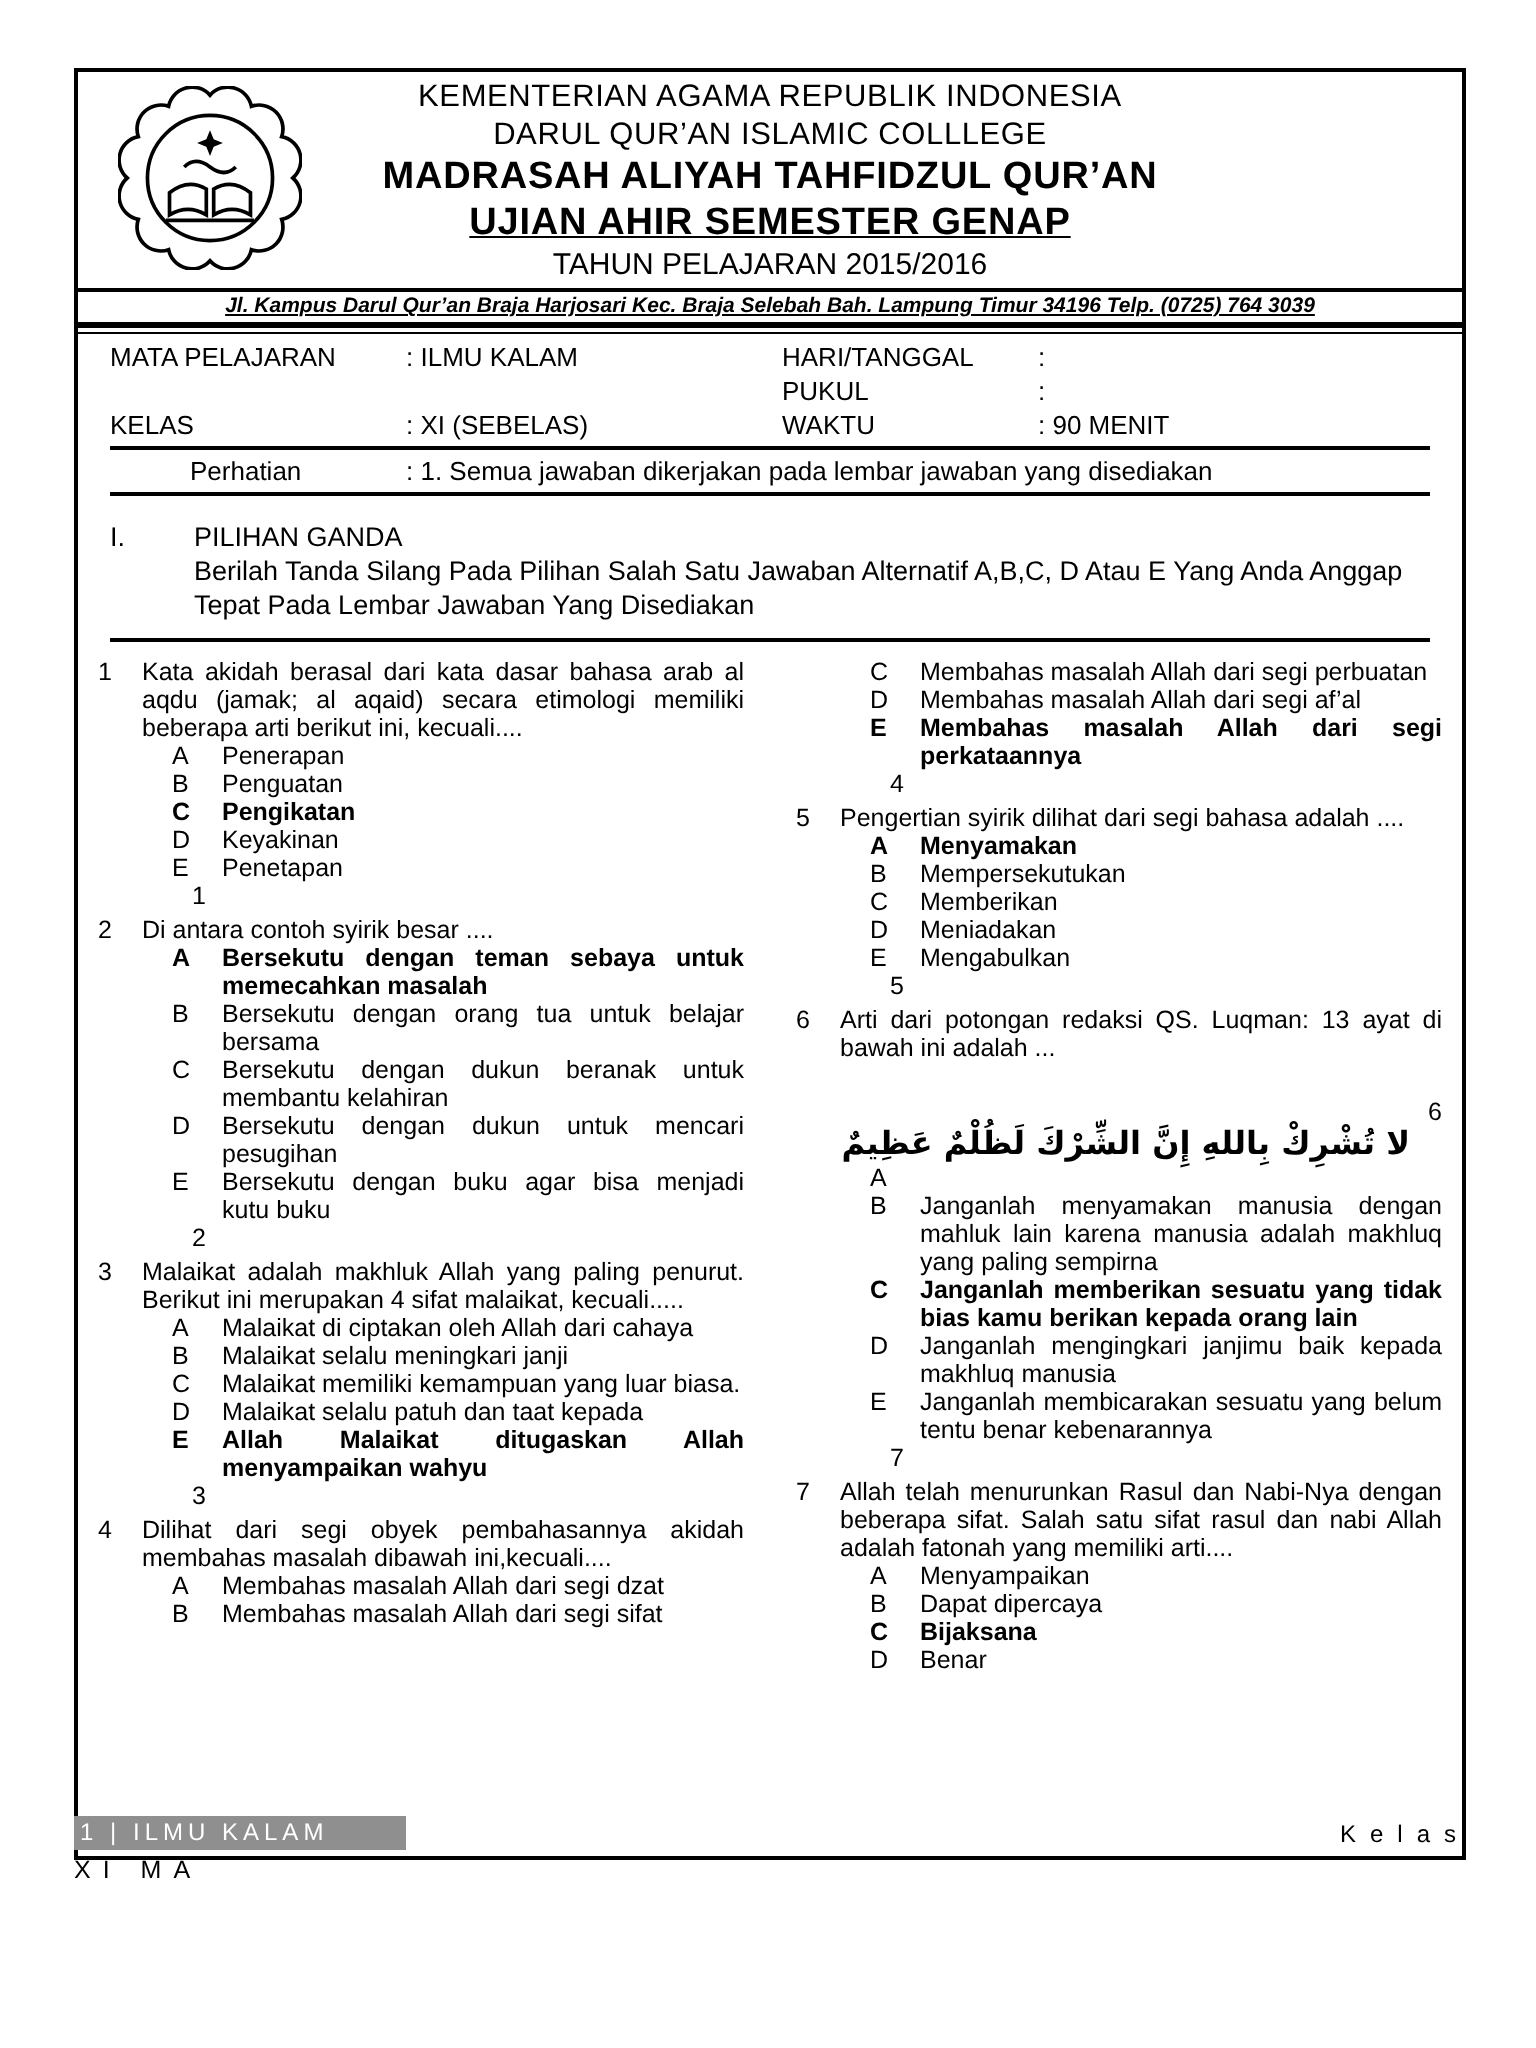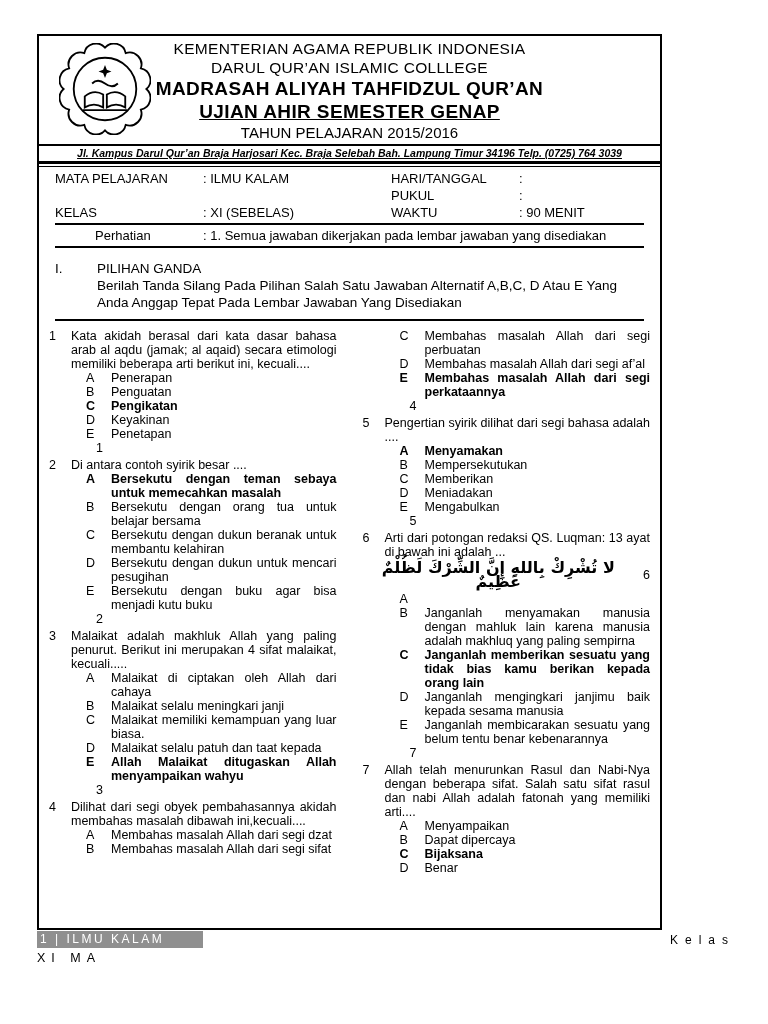--- a/index.html
+++ b/index.html
@@ -4,21 +4,21 @@
 <style>
   * { box-sizing: border-box; }
   html,body { margin:0; padding:0; }
   body {
     width:768px; height:1024px; position:relative;
     background:#ffffff; color:#000;
     font-family:"Liberation Sans", sans-serif;
     overflow:hidden;
   }
   .page-frame {
-    position:absolute; left:37px; top:34px; width:625px; height:896px;
+    position:absolute; left:37px; top:34px; width:696px; height:896px;
     border:2px solid #000; overflow:hidden; background:#fff;
   }
   
   .header { position:relative; text-align:center; padding-top:3px; }
   .logo { position:absolute; left:20px; top:7px; width:92px; height:92px; }
   .h-min  { font-size:15.5px; line-height:19px; letter-spacing:0.3px; }
   .h-col  { font-size:15.5px; line-height:19px; letter-spacing:0.3px; }
   .h-school { font-size:19px; line-height:23px; font-weight:bold; letter-spacing:0.4px; }
   .h-exam   { font-size:19px; line-height:23px; font-weight:bold; letter-spacing:0.4px;text-decoration:underline; }
   .h-year   { font-size:15px; line-height:18px; margin-top:1px; }
@@ -48,24 +48,24 @@
   .qrow { display:flex; }
   .qnum { width:22px; flex:none; }
   .qtext { flex:1; text-align:justify; }
   .italic { }
   .orow { display:flex; padding-left:37px; }
   .olett { width:25px; flex:none; }
   .otext { flex:1; text-align:justify; }
   .bold { font-weight:bold; }
   .marker { padding-left:47px; }
   .arabic { display:flex; align-items:center; font-weight:bold; padding:2px 0 3px 0; }
-  .arabic .ar { flex:1; direction:rtl; text-align:center; font-size:16px; font-family:"DejaVu Sans", sans-serif; }
+  .arabic .ar { flex:1; direction:rtl; text-align:right; font-size:16px; font-family:"DejaVu Sans", sans-serif;margin-top:32px; }
   .arabic .num { width:16px; text-align:right; font-weight:normal; font-size:12.5px; }
   
-  .footer { position:absolute; left:37px; right:33px; top:931px; font-size:12px; }
+  .footer { position:absolute; left:37px; right:33px; top:908px; font-size:12px; }
   .footer-row { display:flex; justify-content:space-between; align-items:flex-start; }
   .footer-badge {
     background:#8f8f8f; color:#ffffff; letter-spacing:2.5px;
     padding:1px 14px 2px 3px; min-width:166px;
   }
   .footer-kelas { letter-spacing:7px; padding-top:2px; }
   .footer-class { letter-spacing:6px; margin-top:3px; font-size:12.5px; }
   svg .stroke { fill:none; stroke:#000; }
 </style>
 </head>
@@ -289,21 +289,21 @@
           <div class="orow">
             <div class="olett">B</div>
             <div class="otext">Janganlah menyamakan manusia dengan mahluk lain karena manusia adalah makhluq yang paling sempirna</div>
           </div>
           <div class="orow bold">
             <div class="olett">C</div>
             <div class="otext">Janganlah memberikan sesuatu yang tidak bias kamu berikan kepada orang lain</div>
           </div>
           <div class="orow">
             <div class="olett">D</div>
-            <div class="otext">Janganlah mengingkari janjimu baik kepada sesama manusia</div>
+            <div class="otext">Janganlah mengingkari janjimu baik kepada makhluq manusia</div>
           </div>
           <div class="orow">
             <div class="olett">E</div>
             <div class="otext">Janganlah membicarakan sesuatu yang belum tentu benar kebenarannya</div>
           </div>
           <div class="marker">7</div>
         </div>
         <div class="question-block">
           <div class="qrow">
             <div class="qnum">7</div>

